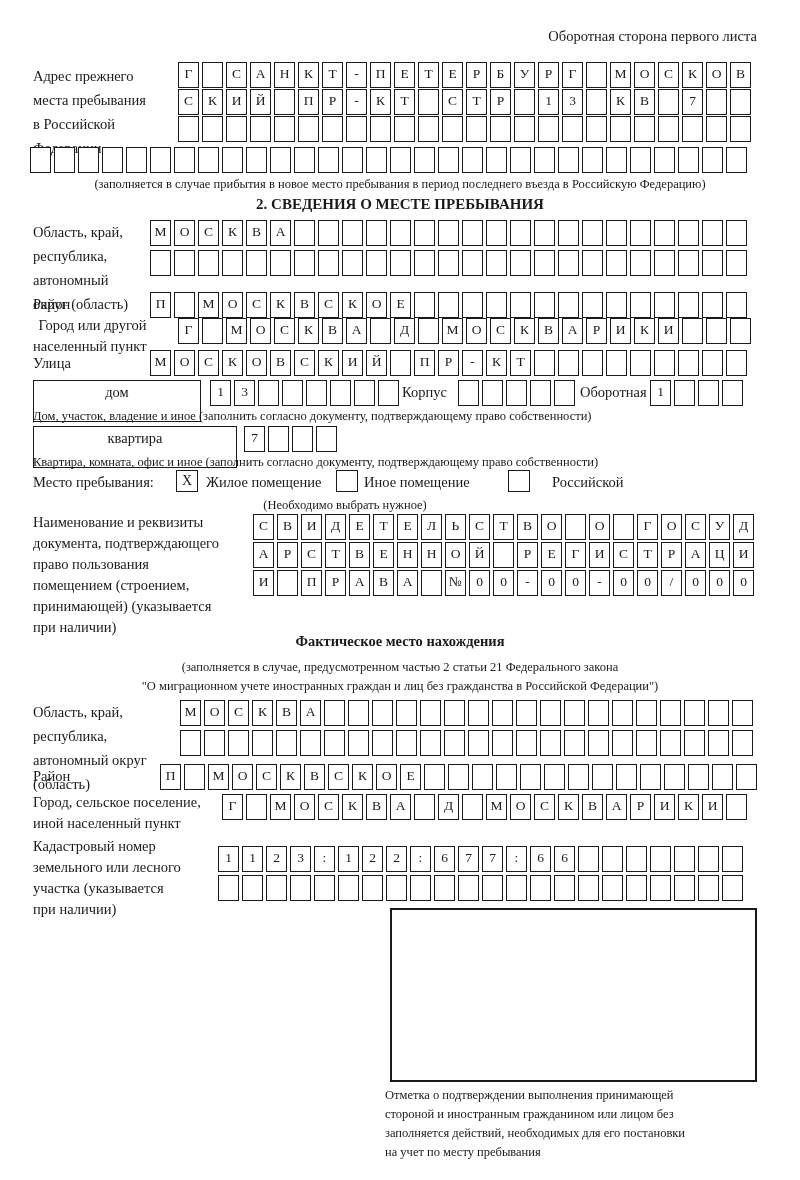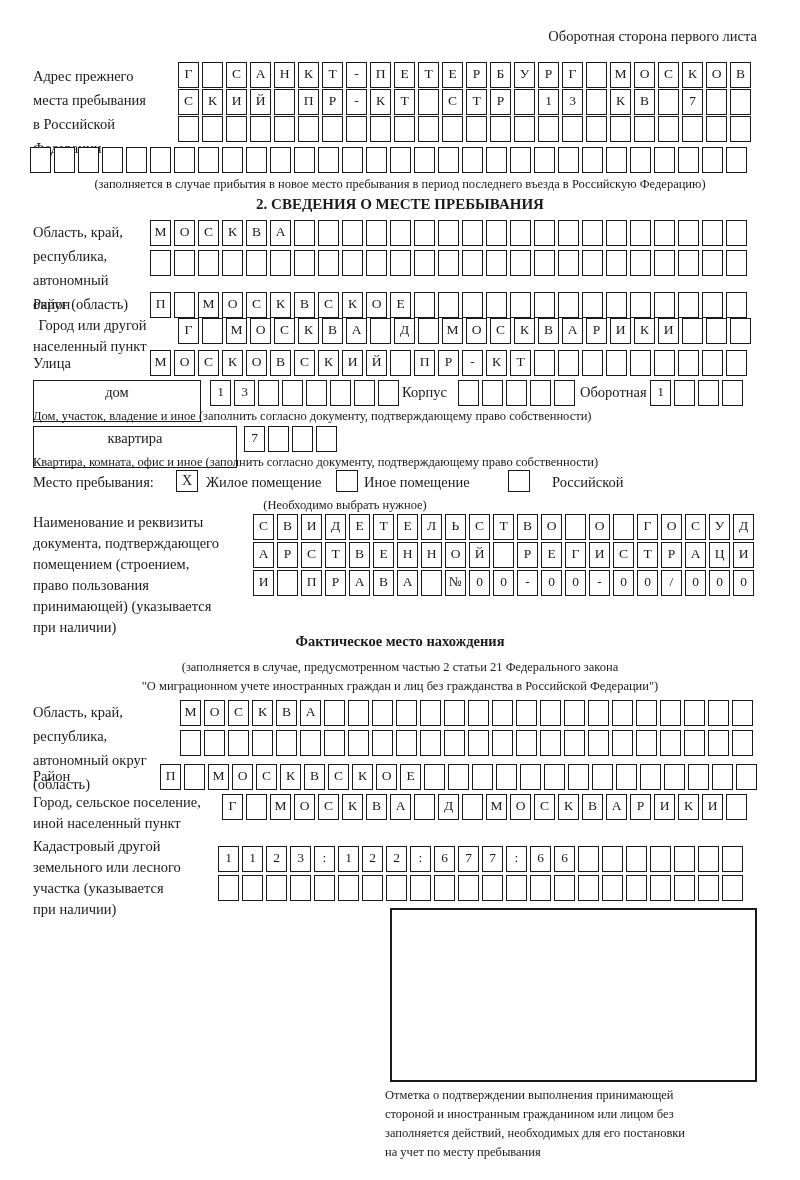--- a/index.html
+++ b/index.html
@@ -355,22 +355,22 @@
   <div class="inline-lbl" style="left:206px;top:474px;">Жилое помещение</div>
   <div class="checkbox" style="left:336px;top:470px;"></div>
   <div class="inline-lbl" style="left:364px;top:474px;">Иное помещение</div>
   <div class="checkbox" style="left:508px;top:470px;"></div>
   <div class="inline-lbl" style="left:552px;top:474px;">Российской</div>
   <div class="caption" style="left:0px;top:498px;width:690px;text-align:center;">(Необходимо выбрать нужное)</div>
 
   <div class="abs lbl-tight" style="left:33px;top:512px;">
     <div>Наименование и реквизиты</div>
     <div>документа, подтверждающего</div>
+    <div>право пользования</div>
     <div>помещением (строением,</div>
-    <div>право пользования</div>
     <div>принимающей) (указывается</div>
     <div>при наличии)</div>
   </div>
   <div class="cellrow" style="left:253px;top:514px;">
       <span class="cell">С</span>
       <span class="cell">В</span>
       <span class="cell">И</span>
       <span class="cell">Д</span>
       <span class="cell">Е</span>
       <span class="cell">Т</span>
@@ -554,21 +554,21 @@
       <span class="cell">В</span>
       <span class="cell">А</span>
       <span class="cell">Р</span>
       <span class="cell">И</span>
       <span class="cell">К</span>
       <span class="cell">И</span>
       <span class="cell"></span>
     </div>
 
   <div class="abs lbl-tight" style="left:33px;top:836px;">
-    <div>Кадастровый другой</div>
+    <div>Кадастровый номер</div>
     <div>земельного или лесного</div>
     <div>участка (указывается</div>
     <div>при наличии)</div>
   </div>
   <div class="cellrow" style="left:218px;top:846px;">
       <span class="cell">1</span>
       <span class="cell">1</span>
       <span class="cell">2</span>
       <span class="cell">3</span>
       <span class="cell">:</span>

